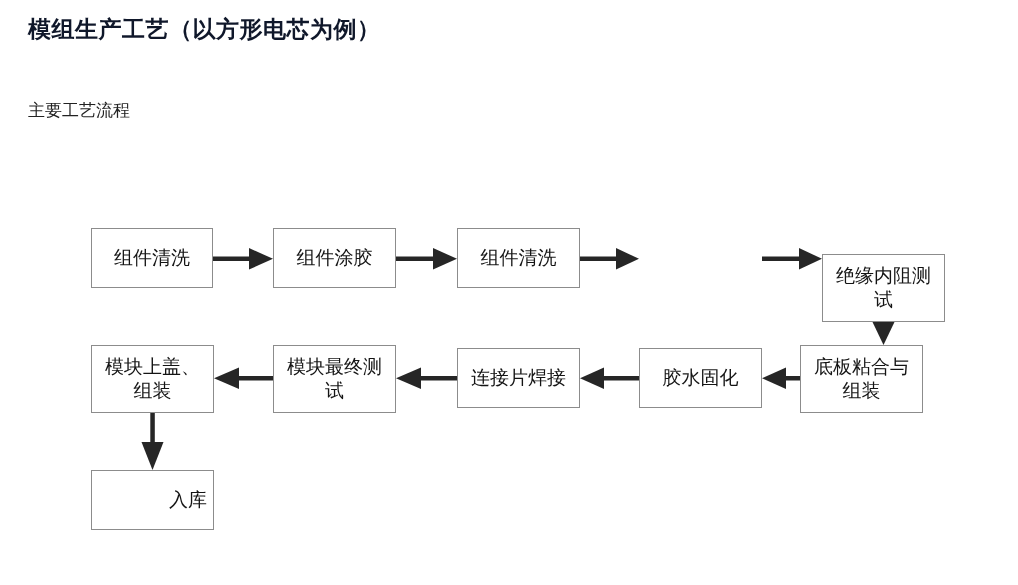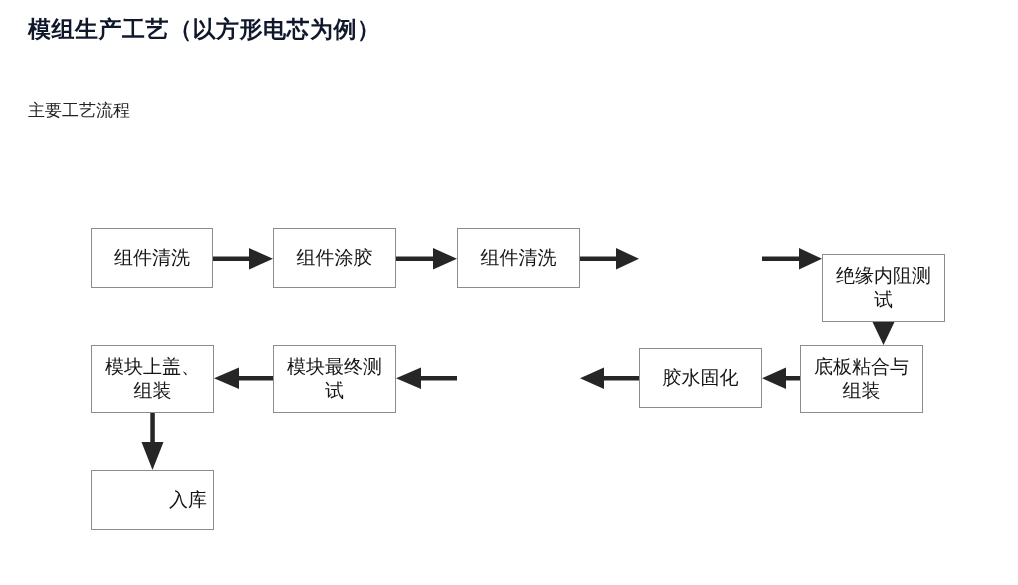--- a/index.html
+++ b/index.html
@@ -136,20 +136,23 @@
   <div class="node" style="left:822px; top:224px; width:123px; height:68px;margin-top:30px;">
     <span class="node-label">绝缘内阻测试</span>
   </div>
 
   <div class="node" style="left:800px; top:345px; width:123px; height:68px;">
     <span class="node-label">底板粘合与组装</span>
   </div>
   <div class="node" style="left:639px; top:348px; width:123px; height:60px;">
     <span class="node-label">胶水固化</span>
   </div>
+  <div class="node" style="left:457px; top:348px; width:123px; height:60px;">
+    <span class="node-label">连接片焊接</span>
+  </div>
   <div class="node" style="left:273px; top:345px; width:123px; height:68px;">
     <span class="node-label">模块最终测试</span>
   </div>
   <div class="node" style="left:91px; top:345px; width:123px; height:68px;">
     <span class="node-label">模块上盖、组装</span>
   </div>
 
   <div class="node" style="left:91px; top:470px; width:123px; height:60px;text-align:right;">
     <span class="node-label">入库</span>
   </div>

